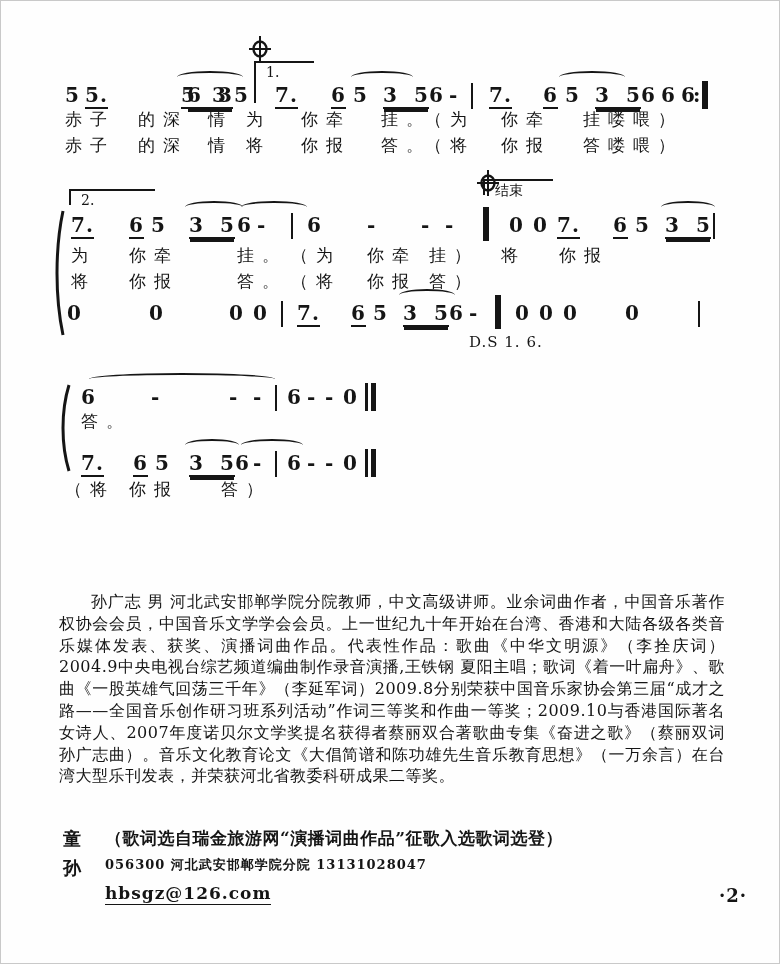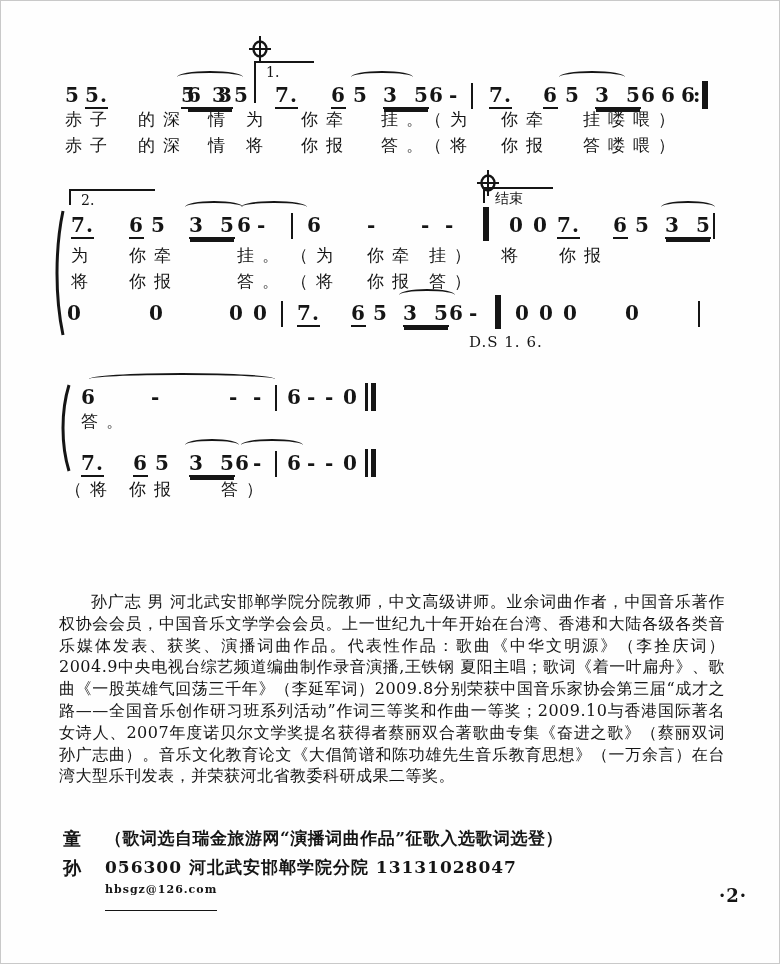--- a/index.html
+++ b/index.html
@@ -35,22 +35,22 @@
   .dslabel{font-family:"DejaVu Serif", serif;font-size:15px;letter-spacing:1px;}
   .coda-icon,.brace-icon{position:absolute;}
   .bio{
     position:absolute;left:58px;top:590px;width:666px;margin:0;
     font-size:16px;line-height:21.8px;text-align:justify;text-indent:32px;
     letter-spacing:0.5px;
   }
   .footer-row{position:absolute;display:flex;gap:0;}
   .f-marker{display:inline-block;width:42px;font-size:18px;font-weight:600;}
   .f-text{font-size:17px;font-weight:600;letter-spacing:0.5px;}
-  .f-plain{font-size:17px;font-weight:600;letter-spacing:1px;text-align:right;}
-  .email{font-size:11px;font-weight:600;border-bottom:1.5px solid #151515;padding-bottom:14px;letter-spacing:1px;}
+  .f-plain{font-size:13px;font-weight:600;letter-spacing:1px;text-align:right;}
+  .email{font-size:17px;font-weight:600;border-bottom:1.5px solid #151515;padding-bottom:1px;letter-spacing:1px;}
   .qq{font-size:17px;font-weight:600;margin-left:10px;letter-spacing:1px;}
   .pagenum{position:absolute;left:718px;top:884px;font-size:18px;font-weight:bold;letter-spacing:1px;}
 </style>
 </head>
 <body>
 
 <div class="page">
 
   <div id="score">
 
@@ -109,21 +109,21 @@
       <div class="tk lyric" style="left: 64px; top: 136px;">赤子</div>
       <div class="tk lyric" style="left: 137px; top: 136px;">的深</div>
       <div class="tk lyric" style="left: 207px; top: 136px;">情</div>
       <div class="tk lyric" style="left: 245px; top: 136px;">将</div>
       <div class="tk lyric" style="left: 300px; top: 136px;">你报</div>
       <div class="tk lyric" style="left: 380px; top: 136px;">答。</div>
       <div class="tk lyric" style="left: 424px; top: 136px;">（将</div>
       <div class="tk lyric" style="left: 500px; top: 136px;">你报</div>
       <div class="tk lyric" style="left: 582px; top: 136px;">答喽喂）</div>
       <div class="tk volta" style="left: 68px; top: 188px; width: 86px; height: 16px;">2.</div>
-      <div class="tk volta" style="left: 482px; top: 186px; width: 70px; height: 16px;">结束</div>
+      <div class="tk volta" style="left: 482px; top: 178px; width: 70px; height: 16px;">结束</div>
       <div class="tk note u1" style="left: 70px; top: 214px;">7.</div>
       <div class="tk note u1" style="left: 128px; top: 214px;">6</div>
       <div class="tk note" style="left: 150px; top: 214px;">5</div>
       <div class="tk note u2" style="left: 188px; top: 214px;">3 5</div>
       <div class="tk note" style="left: 236px; top: 214px;">6</div>
       <div class="tk note" style="left: 256px; top: 214px;">-</div>
       <div class="tk bar" style="left: 290px; top: 212px; height: 26px;"></div>
       <div class="tk note" style="left: 306px; top: 214px;">6</div>
       <div class="tk note" style="left: 366px; top: 214px;">-</div>
       <div class="tk note" style="left: 420px; top: 214px;">-</div>

